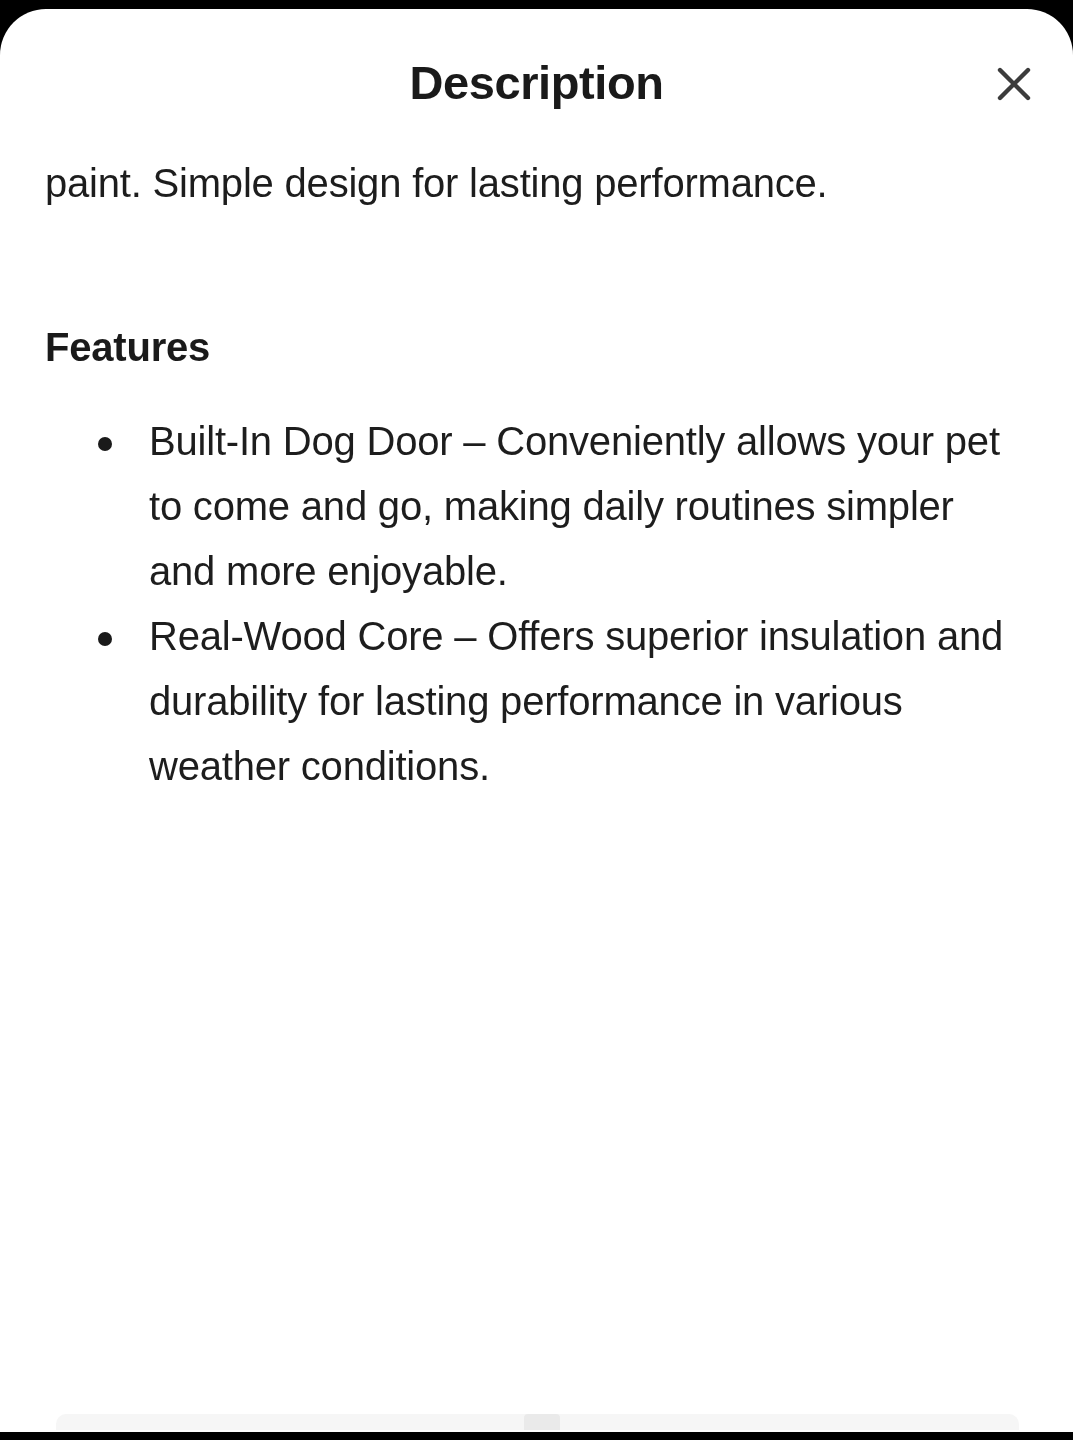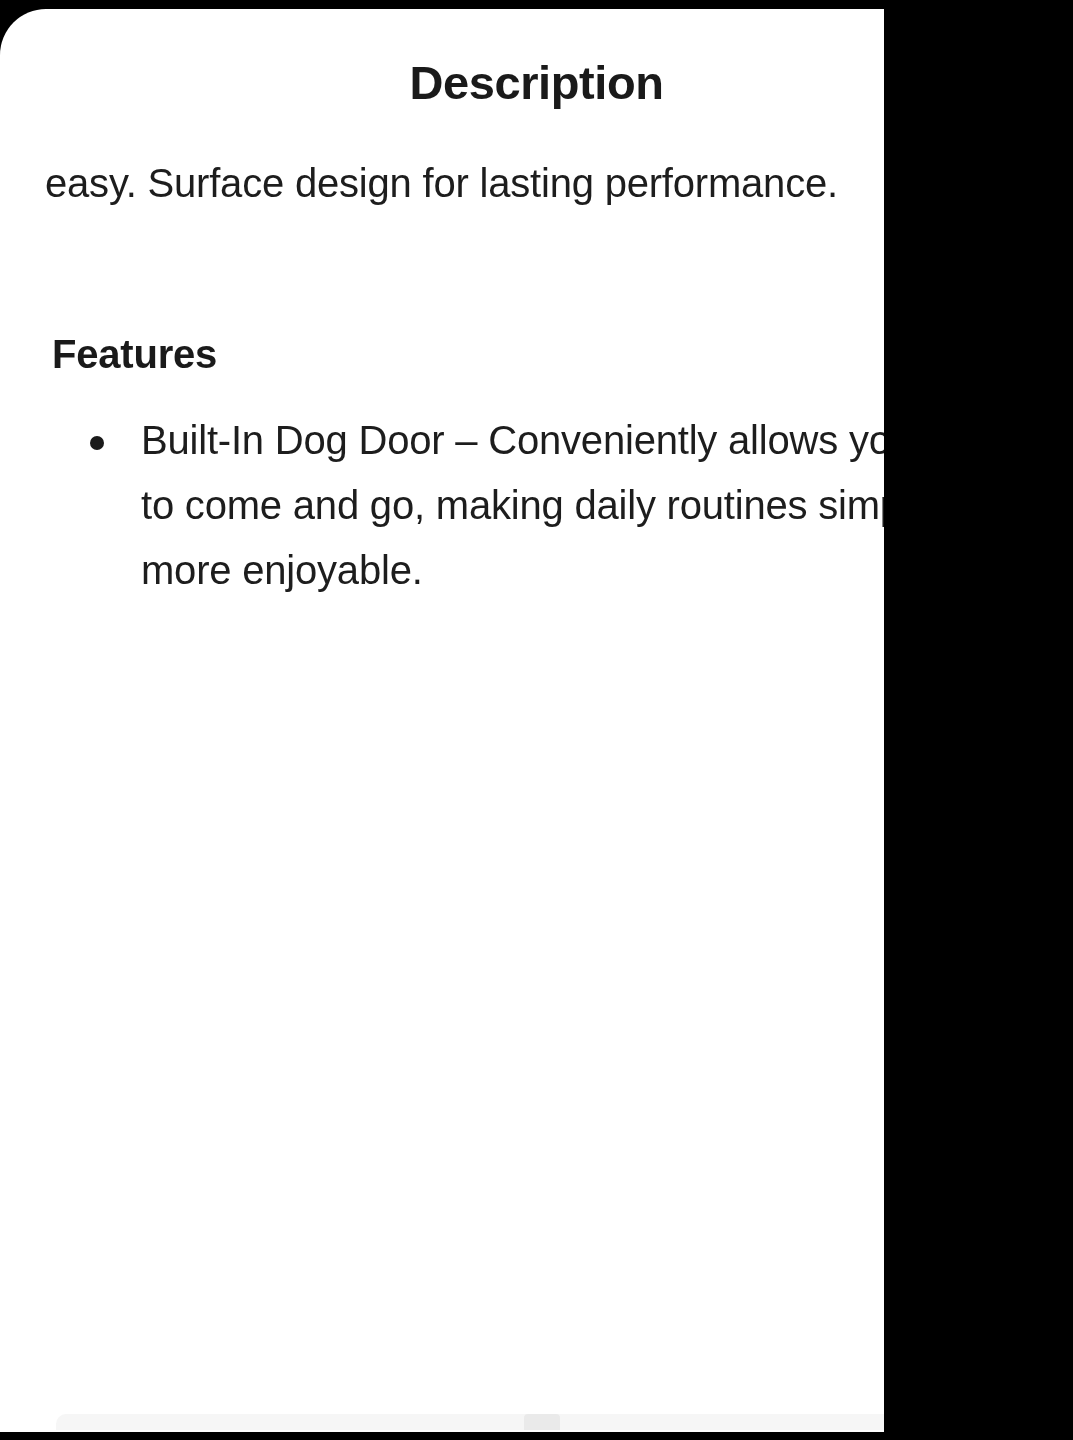--- a/index.html
+++ b/index.html
@@ -11,21 +11,21 @@
   body {
     width: 1073px;
     height: 1440px;
     overflow: hidden;
     font-family: "Liberation Sans", "DejaVu Sans", sans-serif;
   }
 
   
   .device-frame {
     position: relative;
-    width: 884px;
+    width: 1073px;
     height: 1440px;
     background: #000000;
     overflow: hidden;
   }
 
   
   .sheet {
     position: absolute;
     left: 0;
     top: 9px;
@@ -86,32 +86,32 @@
     margin: 0;
     padding-top: 14px;
     font-size: 40px;
     line-height: 64px;
     color: #1d1d1d;
     font-weight: 400;
     letter-spacing: -0.2px;
   }
 
   .section-heading {
-    margin: 7px;
+    margin: 0;
     padding-top: 108px;
     font-size: 40px;
     line-height: 48px;
     font-weight: 700;
     color: #1a1a1a;
     letter-spacing: -0.2px;
   }
 
   .feature-list {
     list-style: none;
-    margin: 8px;
+    margin: 16px;
     padding: 0;
     padding-top: 22px;
   }
   .feature-item {
     position: relative;
     padding-left: 88px;
     font-size: 40px;
     line-height: 65px;
     color: #1d1d1d;
     letter-spacing: -0.2px;
@@ -187,29 +187,33 @@
       <button class="close-button" aria-label="Close">
         <svg width="44" height="44" viewBox="0 0 44 44" xmlns="http://www.w3.org/2000/svg">
           <line x1="8" y1="8" x2="36" y2="36" stroke="#3c3c3c" stroke-width="4.4" stroke-linecap="round"></line>
           <line x1="36" y1="8" x2="8" y2="36" stroke="#3c3c3c" stroke-width="4.4" stroke-linecap="round"></line>
         </svg>
       </button>
     </div>
 
     <div class="sheet-body">
 
-      <p class="intro-paragraph">easy. Surface design for lasting performance.</p>
+      <p class="intro-paragraph">paint. Simple design for lasting performance.</p>
 
       <h3 class="section-heading">Features</h3>
 
       <ul class="feature-list">
         <li class="feature-item">
           <span class="feature-bullet"></span>
           <span>Built-In Dog Door – Conveniently allows your pet to come and go, making daily routines simpler and more enjoyable.</span>
         </li>
+        <li class="feature-item">
+          <span class="feature-bullet"></span>
+          <span>Real-Wood Core – Offers superior insulation and durability for lasting performance in various weather conditions.</span>
+        </li>
       </ul>
 
     </div>
 
     <div class="bottom-sliver">
       <div class="bottom-sliver-bar"></div>
       <div class="bottom-sliver-chip"></div>
     </div>
 
   </div>

